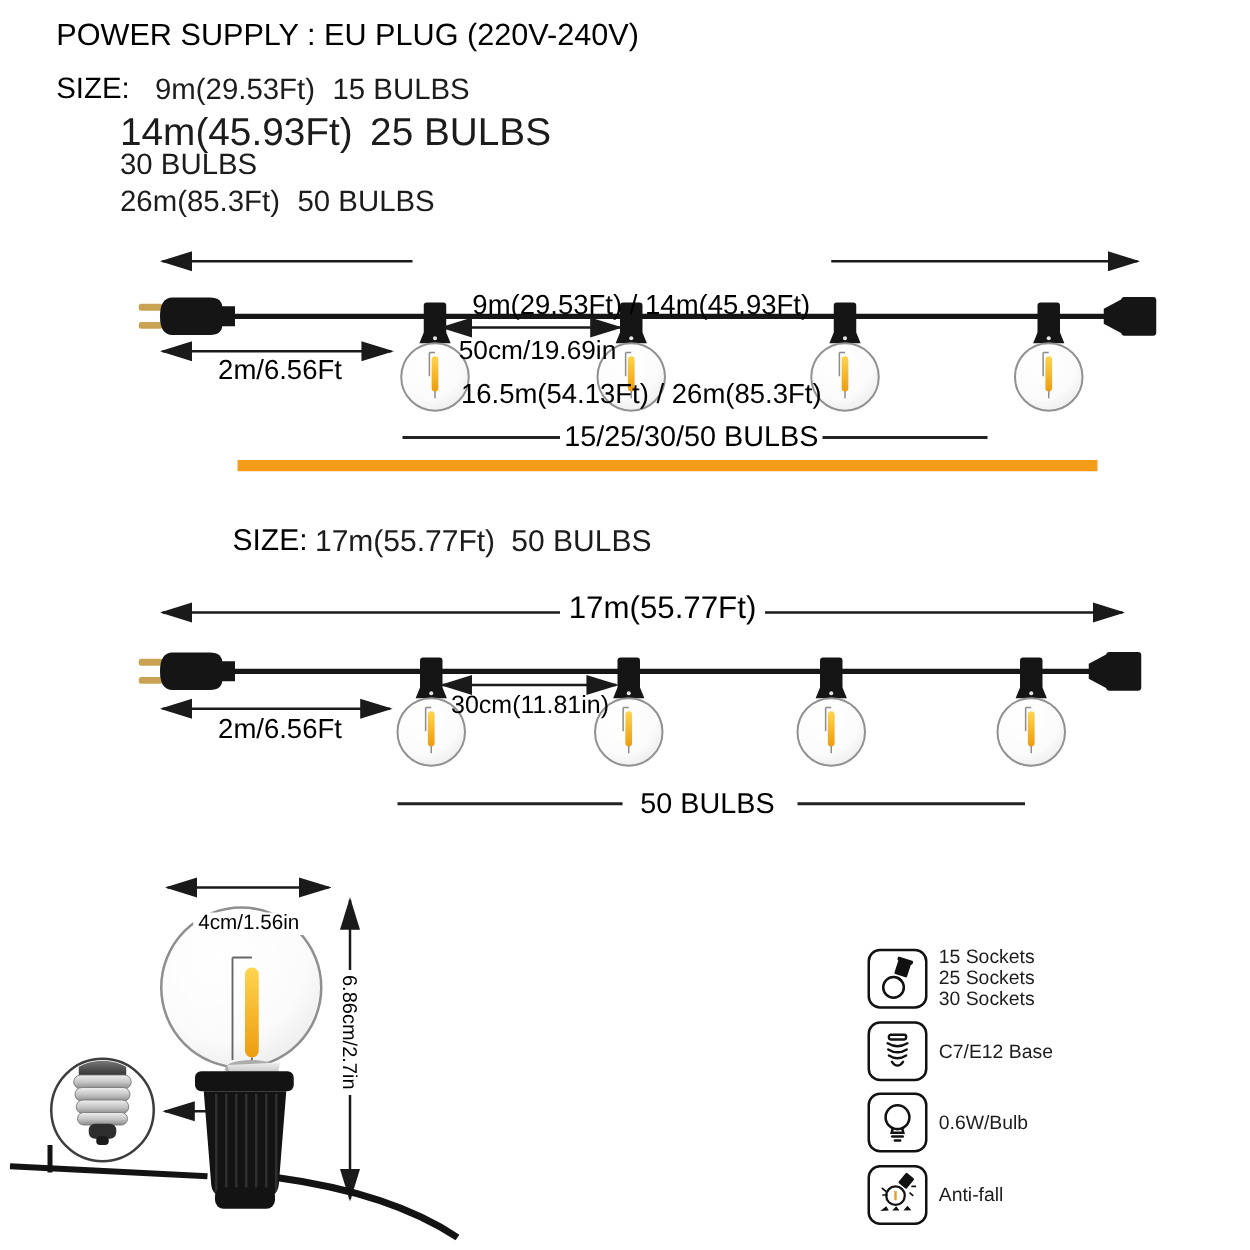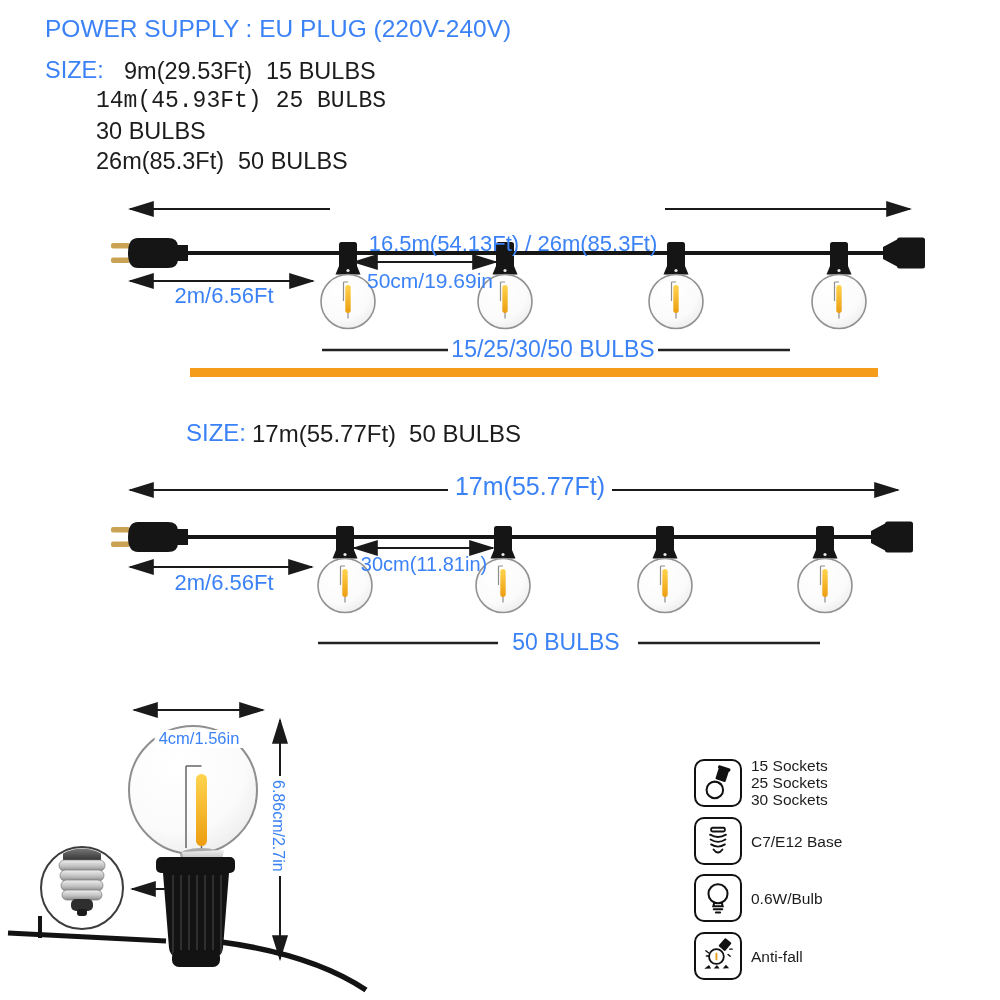--- a/index.html
+++ b/index.html
@@ -1,20 +1,20 @@
 <!DOCTYPE html>
 <html><head>
 <meta charset="utf-8">
 <style>
   * { margin:0; padding:0; box-sizing:border-box; }
   html,body { background:#ffffff; }
   body { font-family:"Liberation Sans", sans-serif; color:#1c1c1c; }
   .canvas { position:relative; width:1000px; height:1000px; background:#fff; overflow:hidden; }
   .art { position:absolute; left:0; top:0; }
-  .lbl { position:absolute; white-space:pre; color:#3b82f6; line-height:1.08; }
+  .lbl { position:absolute; white-space:pre; color:#000000; line-height:1.08; }
   .ctr { transform:translateX(-50%); text-align:center; }
   .mask { background:#fff; padding:0 4px;margin-top:29px; }
   .flexrow { position:absolute; display:flex; gap:14px; white-space:pre; }
   .vtext { writing-mode:vertical-rl; text-orientation:mixed; background:#fff; padding:4px 0; }
   .feat-row { position:absolute; left:694px; display:flex; align-items:center; gap:9px; }
   .feat-box { width:48px; height:48px; border:2.5px solid #111; border-radius:10px;
               display:flex; align-items:center; justify-content:center; flex:0 0 auto; background:#fff; }
   .feat-box svg { width:36px; height:36px; }
   .feat-text { font-size:15.5px; line-height:17px; }
   .feat-text.bold { font-weight:bold; font-size:15px; line-height:16.5px; }
@@ -151,33 +151,34 @@
     </g>
   </svg>
 
   <div class="lbl" style="left:45px; top:16px; font-size:24.5px;">POWER SUPPLY : EU PLUG (220V-240V)</div>
 
   <div class="lbl" style="left:45px; top:58px; font-size:23.5px;">SIZE:</div>
   <div class="flexrow" style="left:96px; top:58px; font-size:23.5px;margin-left:28px;">
     <span>9m(29.53Ft)</span>
     <span>15 BULBS</span>
   </div>
-  <div class="flexrow" style="left:96px; top:88px; font-size:23px;font-family:Liberation Mono, monospace;">
+  <div class="flexrow" style="left:96px; top:88px; font-size:31px;">
     <span>14m(45.93Ft)</span>
     <span>25 BULBS</span>
   </div>
   <div class="flexrow" style="left:96px; top:118px; font-size:23.5px;">
     <span>30 BULBS</span>
   </div>
   <div class="flexrow" style="left:96px; top:148px; font-size:23.5px;">
     <span>26m(85.3Ft)</span>
     <span>50 BULBS</span>
   </div>
 
   <div class="lbl ctr" style="left:513px; top:185px; font-size:22px; line-height:23.5px;">
+    <div>9m(29.53Ft) / 14m(45.93Ft)</div>
     <div>16.5m(54.13Ft) / 26m(85.3Ft)</div>
   </div>
   <div class="lbl ctr" style="left:224px; top:284px; font-size:22px;">2m/6.56Ft</div>
   <div class="lbl ctr" style="left:430px; top:270px; font-size:21px;">50cm/19.69in</div>
   <div class="lbl ctr" style="left:553px; top:337px; font-size:23px;">15/25/30/50 BULBS</div>
 
   <div class="lbl" style="left:186px; top:420px; font-size:24px;">SIZE:</div>
   <div class="flexrow" style="left:252px; top:420px; font-size:24px; gap:13px;">
     <span>17m(55.77Ft)</span>
     <span>50 BULBS</span>

